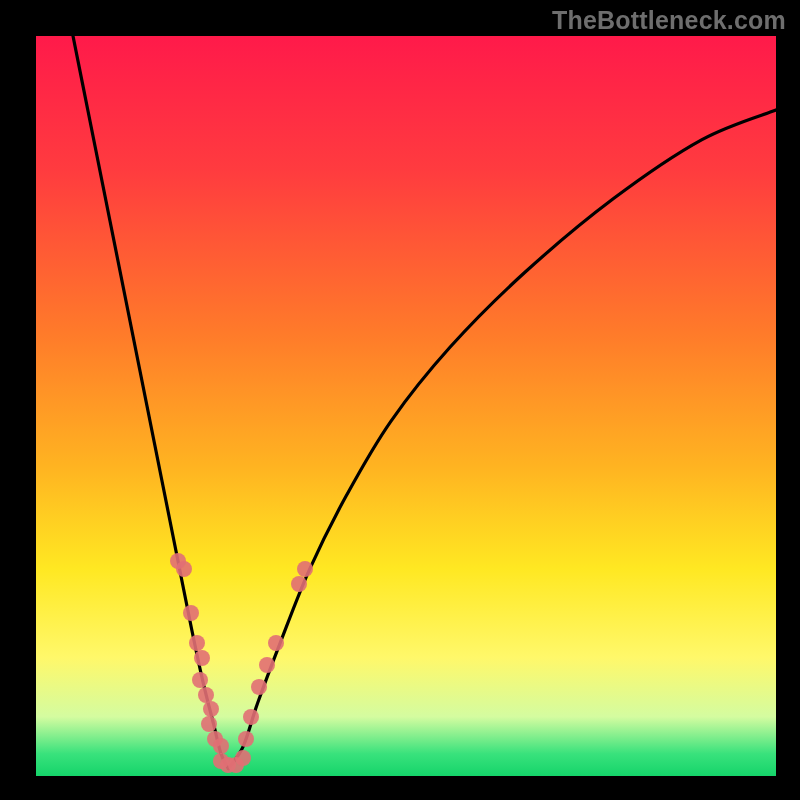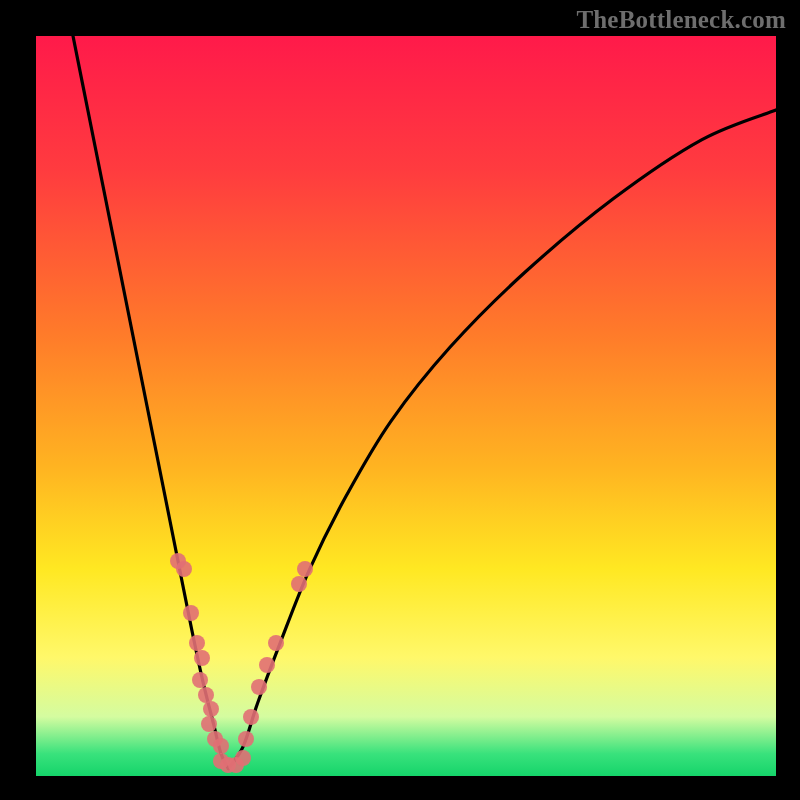--- a/index.html
+++ b/index.html
@@ -28,21 +28,21 @@
     position: absolute;
     left: 0;
     top: 0;
     width: 100%;
     height: 100%;
   }
   .watermark {
     position: absolute;
     top: 6px;
     right: 14px;
-    font-family: Liberation Serif, serif;
+    font-family: Liberation Sans, sans-serif;
     font-size: 25px;
     font-weight: 600;
     color: #6e6e6e;
     letter-spacing: 0.2px;
     user-select: none;
   }
   svg.curves {
     position: absolute;
     left: 0;
     top: 0;

